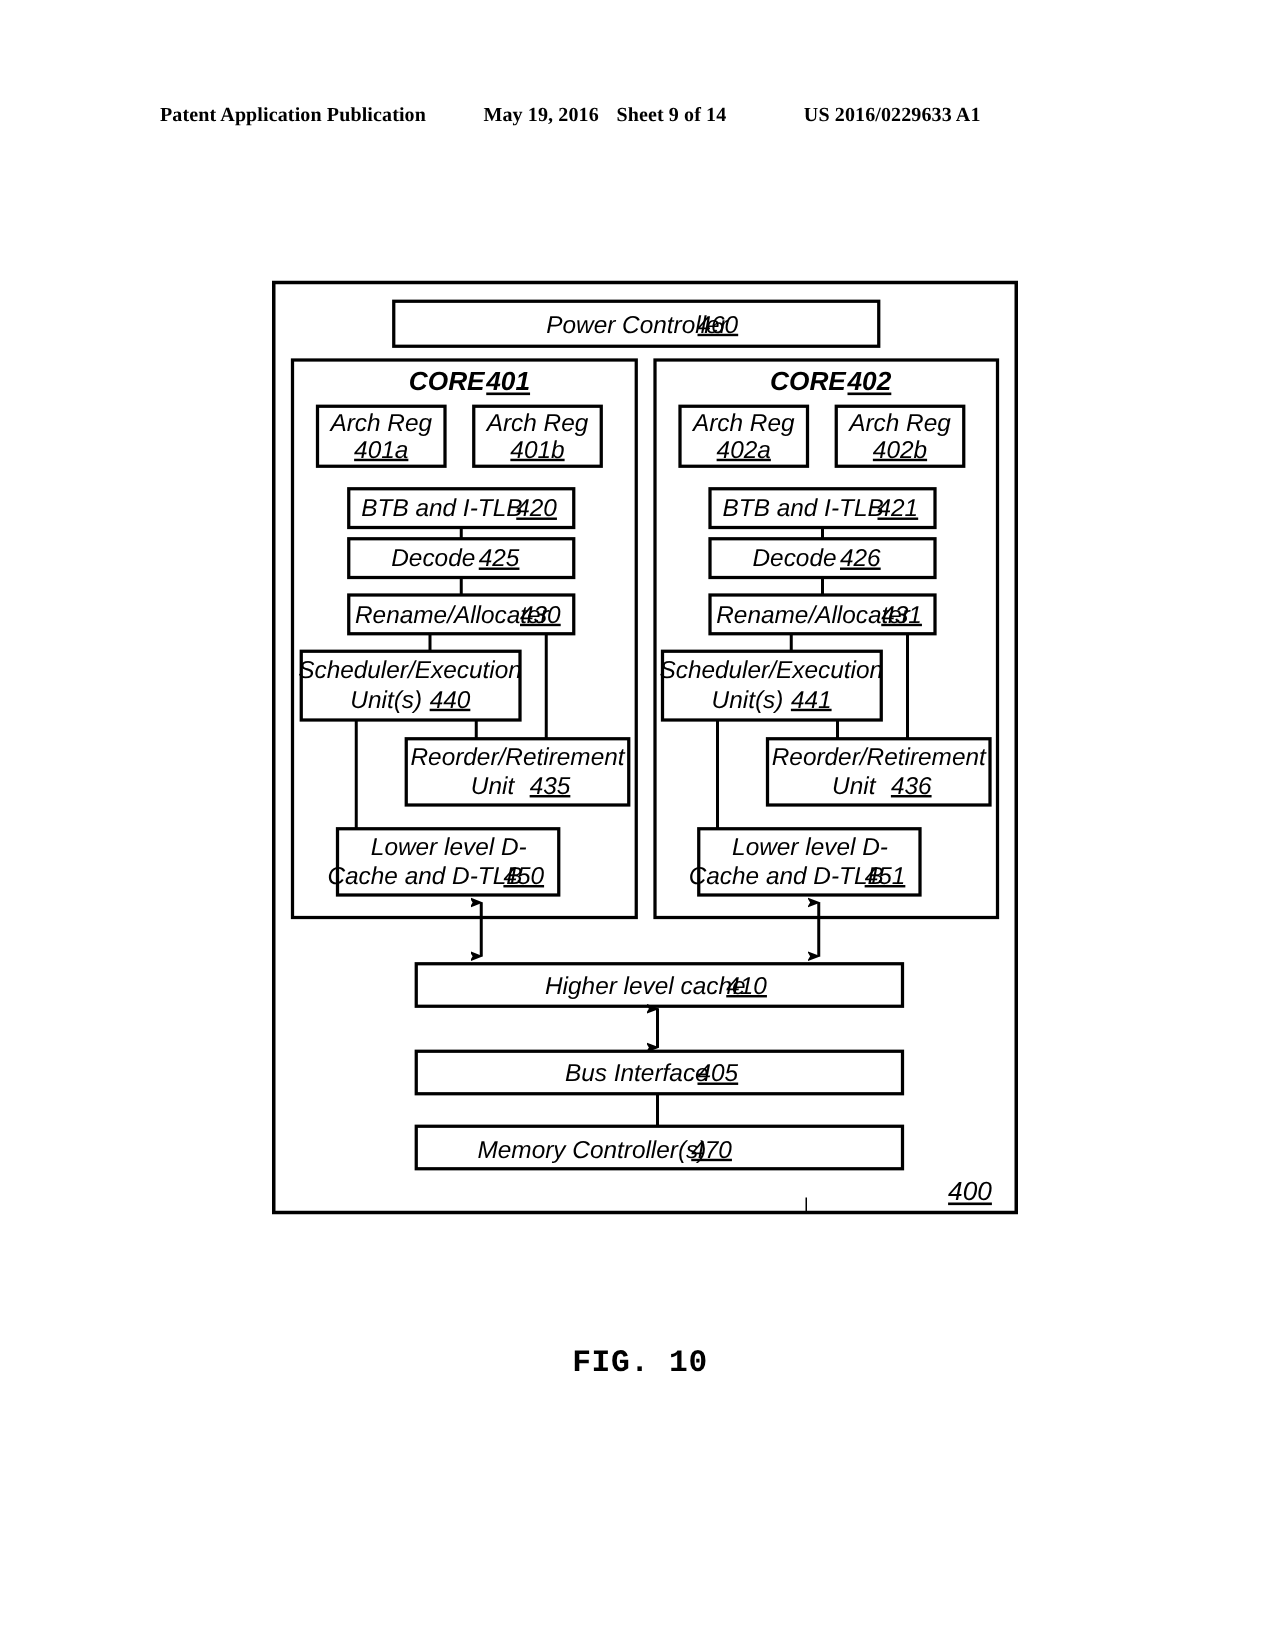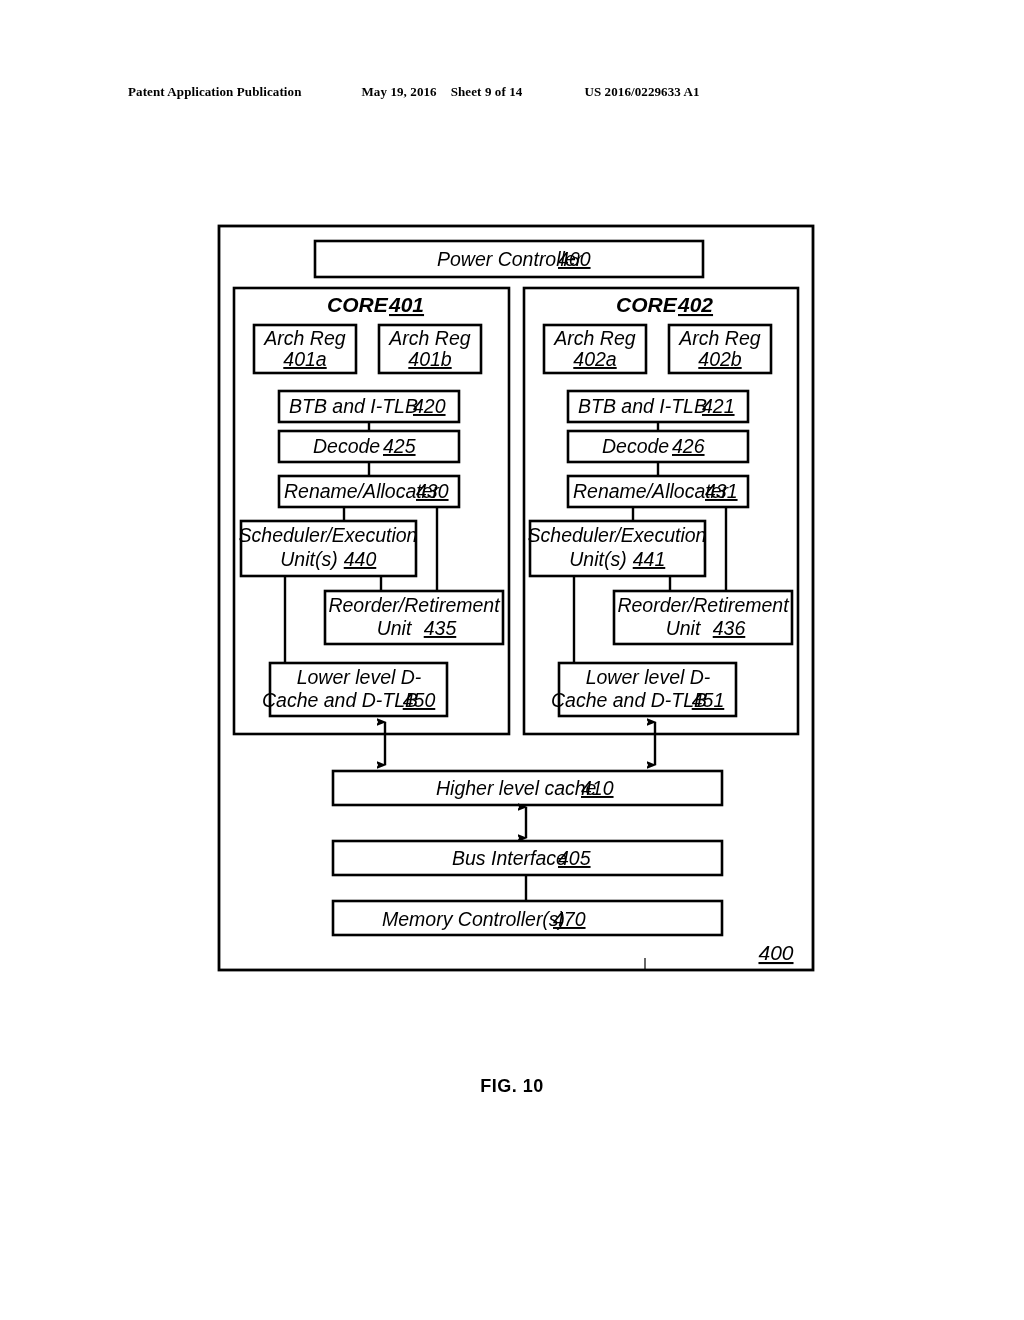--- a/index.html
+++ b/index.html
@@ -19,39 +19,39 @@
   
   .page-header {
     position: absolute;
     top: 84px;
     left: 128px;
     width: 768px;
     display: flex;
     align-items: baseline;
     font-family: "Liberation Serif", serif;
     font-weight: bold;
-    font-size: 13px;
+    font-size: 16px;
     letter-spacing: 0.1px;
     white-space: nowrap;
   }
   .page-header .hdr-pub      { flex: 0 0 auto; }
-  .page-header .hdr-date     { flex: 0 0 auto; margin-left: 60px; }
+  .page-header .hdr-date     { flex: 0 0 auto; margin-left: 46px; }
   .page-header .hdr-sheet    { flex: 0 0 auto; margin-left: 14px; }
   .page-header .hdr-patentno { flex: 0 0 auto; margin-left: 62px; }
 
   
   .fig-caption {
     position: absolute;
     top: 1076px;
     left: 0;
     width: 1024px;
     text-align: center;
-    font-family: Liberation Sans, sans-serif;
-    font-weight: bold;
-    font-size: 18px;
+    font-family: Liberation Mono, monospace;
+    font-weight: bold;
+    font-size: 25px;
     letter-spacing: 0.5px;
   }
 
   
   .diagram-wrap {
     position: absolute;
     top: 0;
     left: 12px;
     width: 988px;
     height: 1320px;

